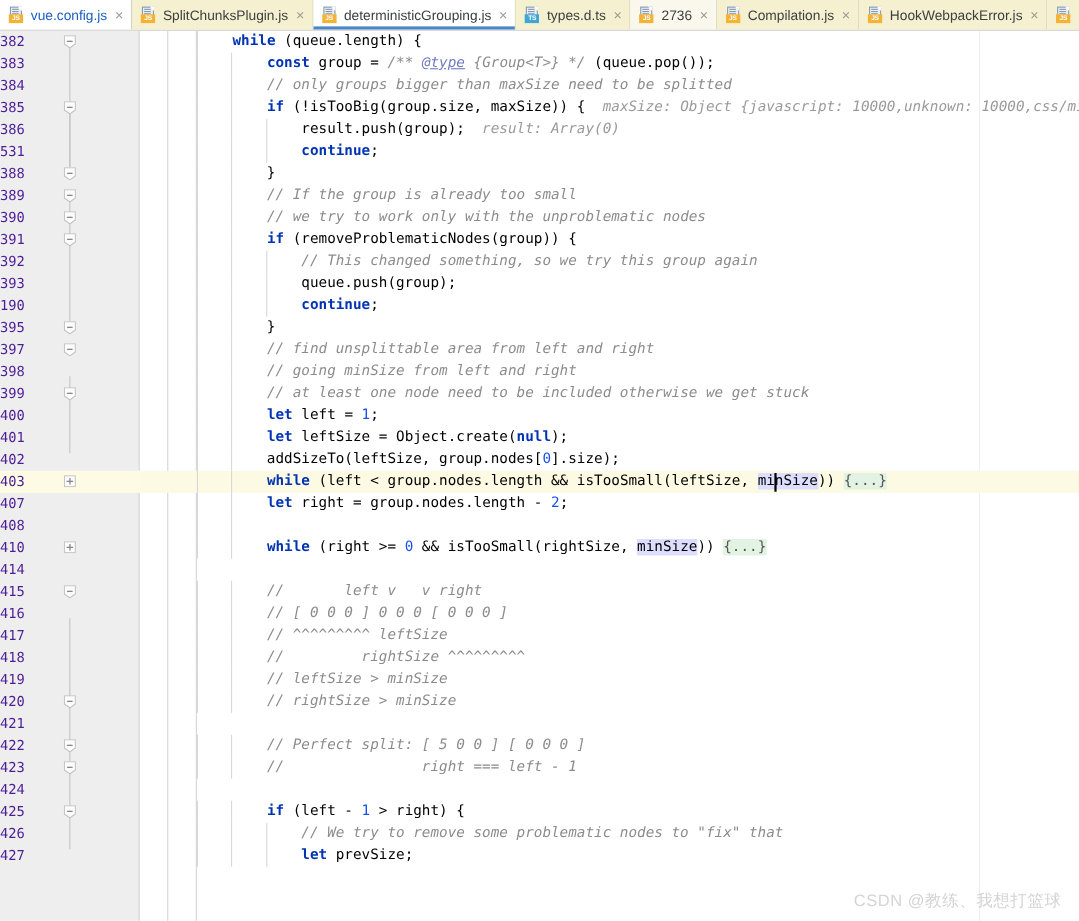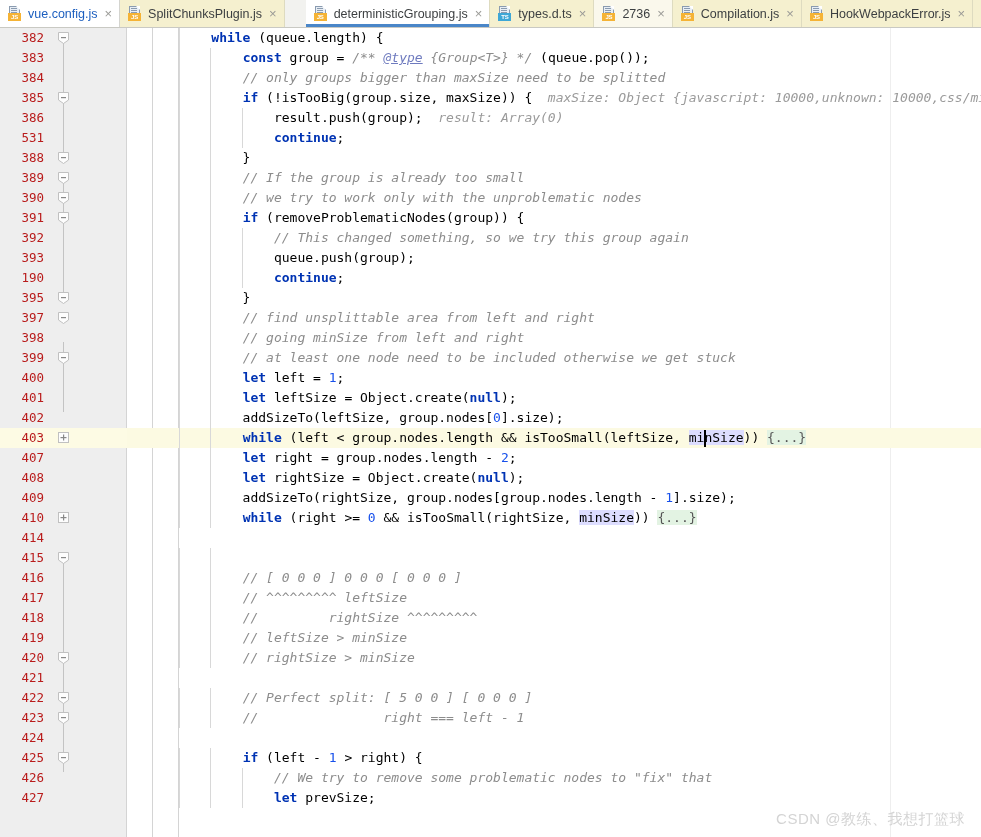--- a/index.html
+++ b/index.html
@@ -35,21 +35,21 @@
     font-size: 12.5px;
     color: #3c3f41;
     background: #f5f0cf;
     border-right: 1px solid #dedbc0;
     position: relative;
     flex: 0 0 auto;
     height: 27px;
     box-sizing: border-box;
   }
   .tab.white { background: #ffffff; border-right: 1px solid #d4d4cf; }
-  .tab.active { background: #ffffff; margin-left: 21px; }
+  .tab.active { background: #ffffff; }
   .tab.active::after {
     content: "";
     position: absolute;
     left: 0; right: 0; bottom: 0;
     height: 3px;
     background: #4a86c8;
   }
   .tab.lite { background: #faf8ec; }
   .tab-label { letter-spacing: 0px; }
   .tab.blue .tab-label { color: #1d5fbf; }
@@ -142,22 +142,22 @@
   }
   .row.hl .lnum-band {
     position: absolute;
     left: 0; top: 0; width: 127px; height: 20px;
     background: #fdfbe4;
   }
   .lnum {
     position: absolute;
     left: 0;
     width: 44px;
-    text-align: right;
-    color: #b91c1c;
+    text-align: left;
+    color: #4c1d95;
     font-family: "DejaVu Sans Mono", monospace;
     font-size: 12.5px;
     z-index: 2;
   }
   .fold {
     position: absolute;
     left: 58px;
     top: 4px;
     width: 11px; height: 12px;
     z-index: 3;
@@ -357,32 +357,31 @@
           </svg></div><div class="indent" style="left: 179px;"></div><div class="indent" style="left: 210.28px;"></div><div class="code">        <span class="cmt">// at least one node need to be included otherwise we get stuck</span></div></div>
       <div class="row"><div class="lnum">400</div><div class="indent" style="left: 179px;"></div><div class="indent" style="left: 210.28px;"></div><div class="code">        <span class="kw">let</span> left = <span class="num">1</span>;</div></div>
       <div class="row"><div class="lnum">401</div><div class="indent" style="left: 179px;"></div><div class="indent" style="left: 210.28px;"></div><div class="code">        <span class="kw">let</span> leftSize = Object.create(<span class="kw">null</span>);</div></div>
       <div class="row"><div class="lnum">402</div><div class="indent" style="left: 179px;"></div><div class="indent" style="left: 210.28px;"></div><div class="code">        addSizeTo(leftSize, group.nodes[<span class="num">0</span>].size);</div></div>
       <div class="row hl"><div class="hlband"></div><div class="lnum-band"></div><div class="lnum">403</div><div class="fold"><svg width="11" height="11" viewBox="0 0 11 11">
             <rect x="0.5" y="0.5" width="10" height="10" fill="#fdfdfd" stroke="#c0c0c0"></rect>
             <rect x="2.5" y="5" width="6" height="1.2" fill="#888"></rect>
             <rect x="5" y="2.5" width="1.2" height="6" fill="#888"></rect>
           </svg></div><div class="indent" style="left: 179px;"></div><div class="indent" style="left: 210.28px;"></div><div class="code">        <span class="kw">while</span> (left &lt; group.nodes.length &amp;&amp; isTooSmall(leftSize, <span class="ident-hl">minSize</span>)) <span class="foldtxt">{...}</span></div><div class="caret" style="left: 703.94px;"></div></div>
       <div class="row"><div class="lnum">407</div><div class="indent" style="left: 179px;"></div><div class="indent" style="left: 210.28px;"></div><div class="code">        <span class="kw">let</span> right = group.nodes.length - <span class="num">2</span>;</div></div>
-      <div class="row"><div class="lnum">408</div><div class="indent" style="left: 179px;"></div><div class="indent" style="left: 210.28px;"></div><div class="code">        <span class="kw">let</span> rightSize = Object.create(<span class="kw">null</span>);</div></div>
-      <div class="row"><div class="lnum">409</div><div class="indent" style="left: 179px;"></div><div class="indent" style="left: 210.28px;"></div><div class="code">        addSizeTo(rightSize, group.nodes[group.nodes.length - <span class="num">1</span>].size);</div></div>
+      <div class="row"><div class="lnum">408</div><div class="indent" style="left: 179px;"></div><div class="indent" style="left: 210.28px;"></div></div>
       <div class="row"><div class="lnum">410</div><div class="fold"><svg width="11" height="11" viewBox="0 0 11 11">
             <rect x="0.5" y="0.5" width="10" height="10" fill="#fdfdfd" stroke="#c0c0c0"></rect>
             <rect x="2.5" y="5" width="6" height="1.2" fill="#888"></rect>
             <rect x="5" y="2.5" width="1.2" height="6" fill="#888"></rect>
           </svg></div><div class="indent" style="left: 179px;"></div><div class="indent" style="left: 210.28px;"></div><div class="code">        <span class="kw">while</span> (right &gt;= <span class="num">0</span> &amp;&amp; isTooSmall(rightSize, <span class="ident-hl">minSize</span>)) <span class="foldtxt">{...}</span></div></div>
       <div class="row"><div class="lnum">414</div><div class="code"></div></div>
       <div class="row"><div class="lnum">415</div><div class="fold"><svg width="11" height="12" viewBox="0 0 11 12">
             <path d="M0.5 0.5 H10.5 V8 L5.5 11.5 L0.5 8 Z" fill="#fdfdfd" stroke="#c0c0c0"></path>
             <rect x="3" y="5" width="5" height="1.2" fill="#888"></rect>
-          </svg></div><div class="indent" style="left: 179px;"></div><div class="indent" style="left: 210.28px;"></div></div>
+          </svg></div><div class="indent" style="left: 179px;"></div><div class="indent" style="left: 210.28px;"></div><div class="code">        <span class="cmt">//       left v   v right</span></div></div>
       <div class="row"><div class="lnum">416</div><div class="indent" style="left: 179px;"></div><div class="indent" style="left: 210.28px;"></div><div class="code">        <span class="cmt">// [ 0 0 0 ] 0 0 0 [ 0 0 0 ]</span></div></div>
       <div class="row"><div class="lnum">417</div><div class="indent" style="left: 179px;"></div><div class="indent" style="left: 210.28px;"></div><div class="code">        <span class="cmt">// ^^^^^^^^^ leftSize</span></div></div>
       <div class="row"><div class="lnum">418</div><div class="indent" style="left: 179px;"></div><div class="indent" style="left: 210.28px;"></div><div class="code">        <span class="cmt">//         rightSize ^^^^^^^^^</span></div></div>
       <div class="row"><div class="lnum">419</div><div class="indent" style="left: 179px;"></div><div class="indent" style="left: 210.28px;"></div><div class="code">        <span class="cmt">// leftSize &gt; minSize</span></div></div>
       <div class="row"><div class="lnum">420</div><div class="fold"><svg width="11" height="12" viewBox="0 0 11 12">
             <path d="M0.5 0.5 H10.5 V8 L5.5 11.5 L0.5 8 Z" fill="#fdfdfd" stroke="#c0c0c0"></path>
             <rect x="3" y="5" width="5" height="1.2" fill="#888"></rect>
           </svg></div><div class="indent" style="left: 179px;"></div><div class="indent" style="left: 210.28px;"></div><div class="code">        <span class="cmt">// rightSize &gt; minSize</span></div></div>
       <div class="row"><div class="lnum">421</div><div class="code"></div></div>
       <div class="row"><div class="lnum">422</div><div class="fold"><svg width="11" height="12" viewBox="0 0 11 12">

